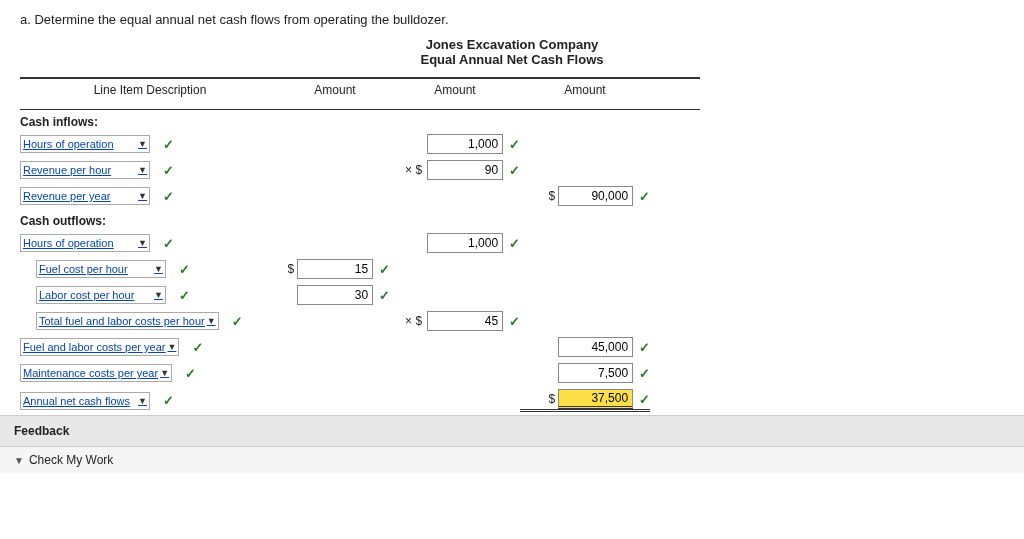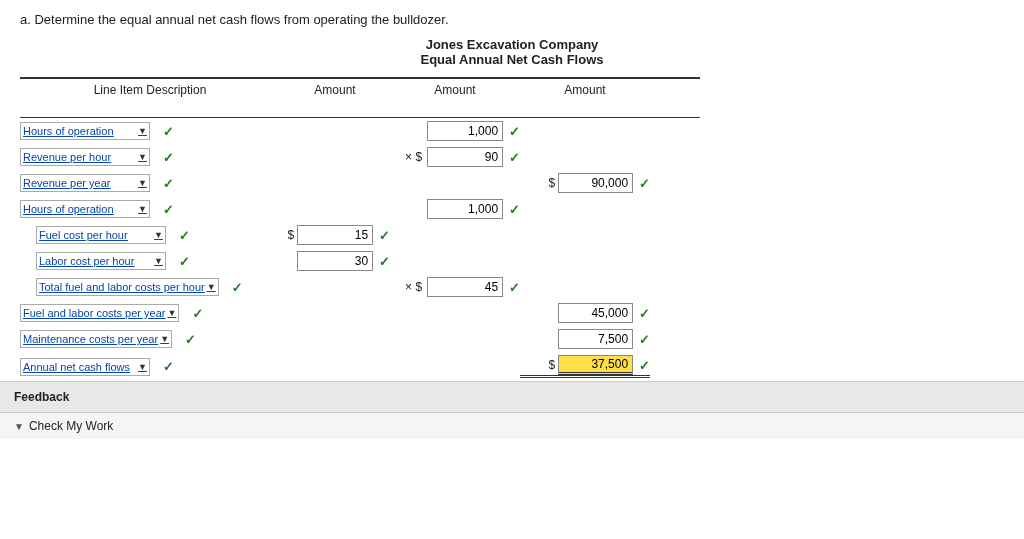--- a/index.html
+++ b/index.html
@@ -38,21 +38,21 @@
 
     .table-area {
       border-top: 2px solid #333;
       padding-top: 4px;
       width: 680px;
     }
 
     .col-headers {
       display: flex;
       align-items: center;
-      padding-bottom: 20px;
+      padding-bottom: 12px;
       border-bottom: 1px solid #333;
     }
 
     .col-desc {
       width: 260px;
       text-align: center;
       font-size: 12px;
     }
 
     .col-amount1 {
@@ -249,20 +249,21 @@
 
   <div class="table-area">
 
     <div class="col-headers">
       <div class="col-desc">Line Item Description</div>
       <div class="col-amount1">Amount</div>
       <div class="col-amount2">Amount</div>
       <div class="col-amount3">Amount</div>
     </div>
 
+    <div class="section-label">Cash inflows:</div>
 
     <div class="data-row">
       <div class="desc-cell">
         <div class="desc-dropdown">
           <span class="dropdown-text">Hours of operation</span>
           <span class="dropdown-arrow">▼</span>
         </div>
         <span class="checkmark">✓</span>
       </div>
       <div class="empty-cell"></div>
@@ -300,20 +301,21 @@
       </div>
       <div class="empty-cell"></div>
       <div class="empty-cell2"></div>
       <div class="amount-cell3">
         <span class="prefix-label">$</span>
         <input class="input-box-wide" type="text" value="90,000" style="">
         <span class="checkmark">✓</span>
       </div>
     </div>
 
+    <div class="section-label">Cash outflows:</div>
 
     <div class="data-row">
       <div class="desc-cell">
         <div class="desc-dropdown">
           <span class="dropdown-text">Hours of operation</span>
           <span class="dropdown-arrow">▼</span>
         </div>
         <span class="checkmark">✓</span>
       </div>
       <div class="empty-cell"></div>

